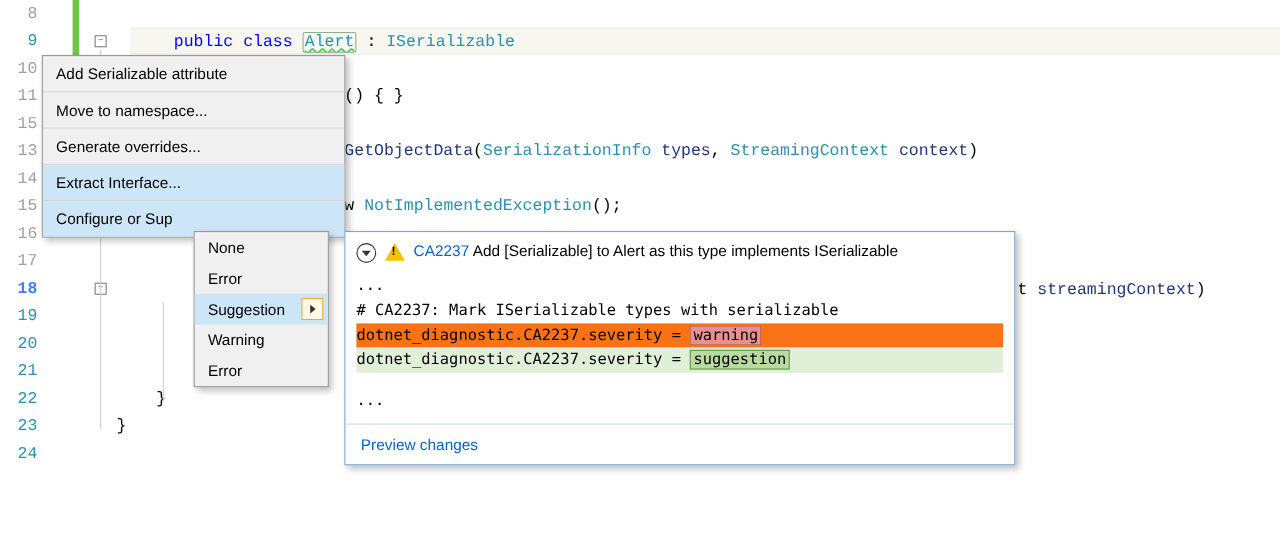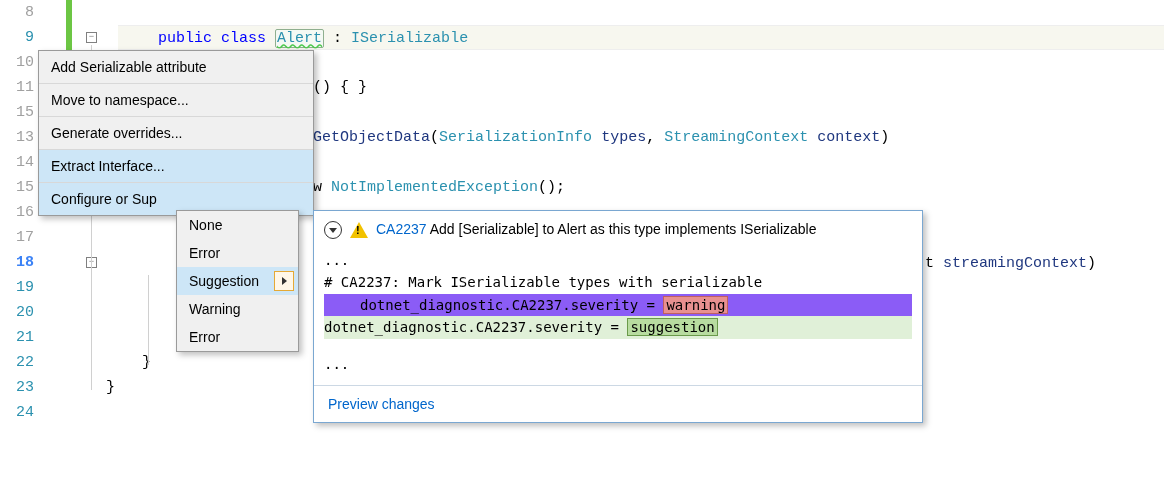--- a/index.html
+++ b/index.html
@@ -156,21 +156,21 @@
     background: #fff;
     border: 1px solid #7aa7d1;
     box-shadow: 3px 3px 6px rgba(0,0,0,0.25);
     font-family: "Segoe UI", Tahoma, sans-serif;
     font-size: 14px;
     z-index: 12;
   }
   .panel .header {
     padding: 8px 10px 10px 10px;
     display: flex;
-    align-items: center;
+    align-items: flex-start;
     gap: 8px;
   }
   .panel .header .chev {
     width: 18px; height: 18px;
     border: 1.5px solid #333;
     border-radius: 50%;
     display: flex; align-items: center; justify-content: center;
     flex-shrink: 0;
     margin-top: 2px;
   }
@@ -201,21 +201,21 @@
   }
   .panel .header .txt { flex: 1; line-height: 1.35; }
   .panel .header .link { color: #0066cc; }
   .panel .body {
     padding: 0 10px 10px 10px;
     font-family: Consolas, monospace;
     font-size: 14px;
     line-height: 1.6;
   }
   .panel .body .row { white-space: pre; }
-  .panel .body .del { background: #8b5cf6; padding-left: 36px; }
+  .panel .body .del { background: #f97316; }
   .panel .body .del .hl-del { background: #e89090; border: 1px solid #c06060; padding: 0 2px; }
   .panel .body .add { background: #e0f0d8; }
   .panel .body .add .hl-add { background: #b8dca0; border: 1px solid #6a9a4a; padding: 0 2px; }
   .panel .footer {
     border-top: 1px solid #ccd8e4;
     padding: 10px 14px;
     color: #0066cc;
     font-family: "Segoe UI", sans-serif;
     cursor: pointer;
   }

